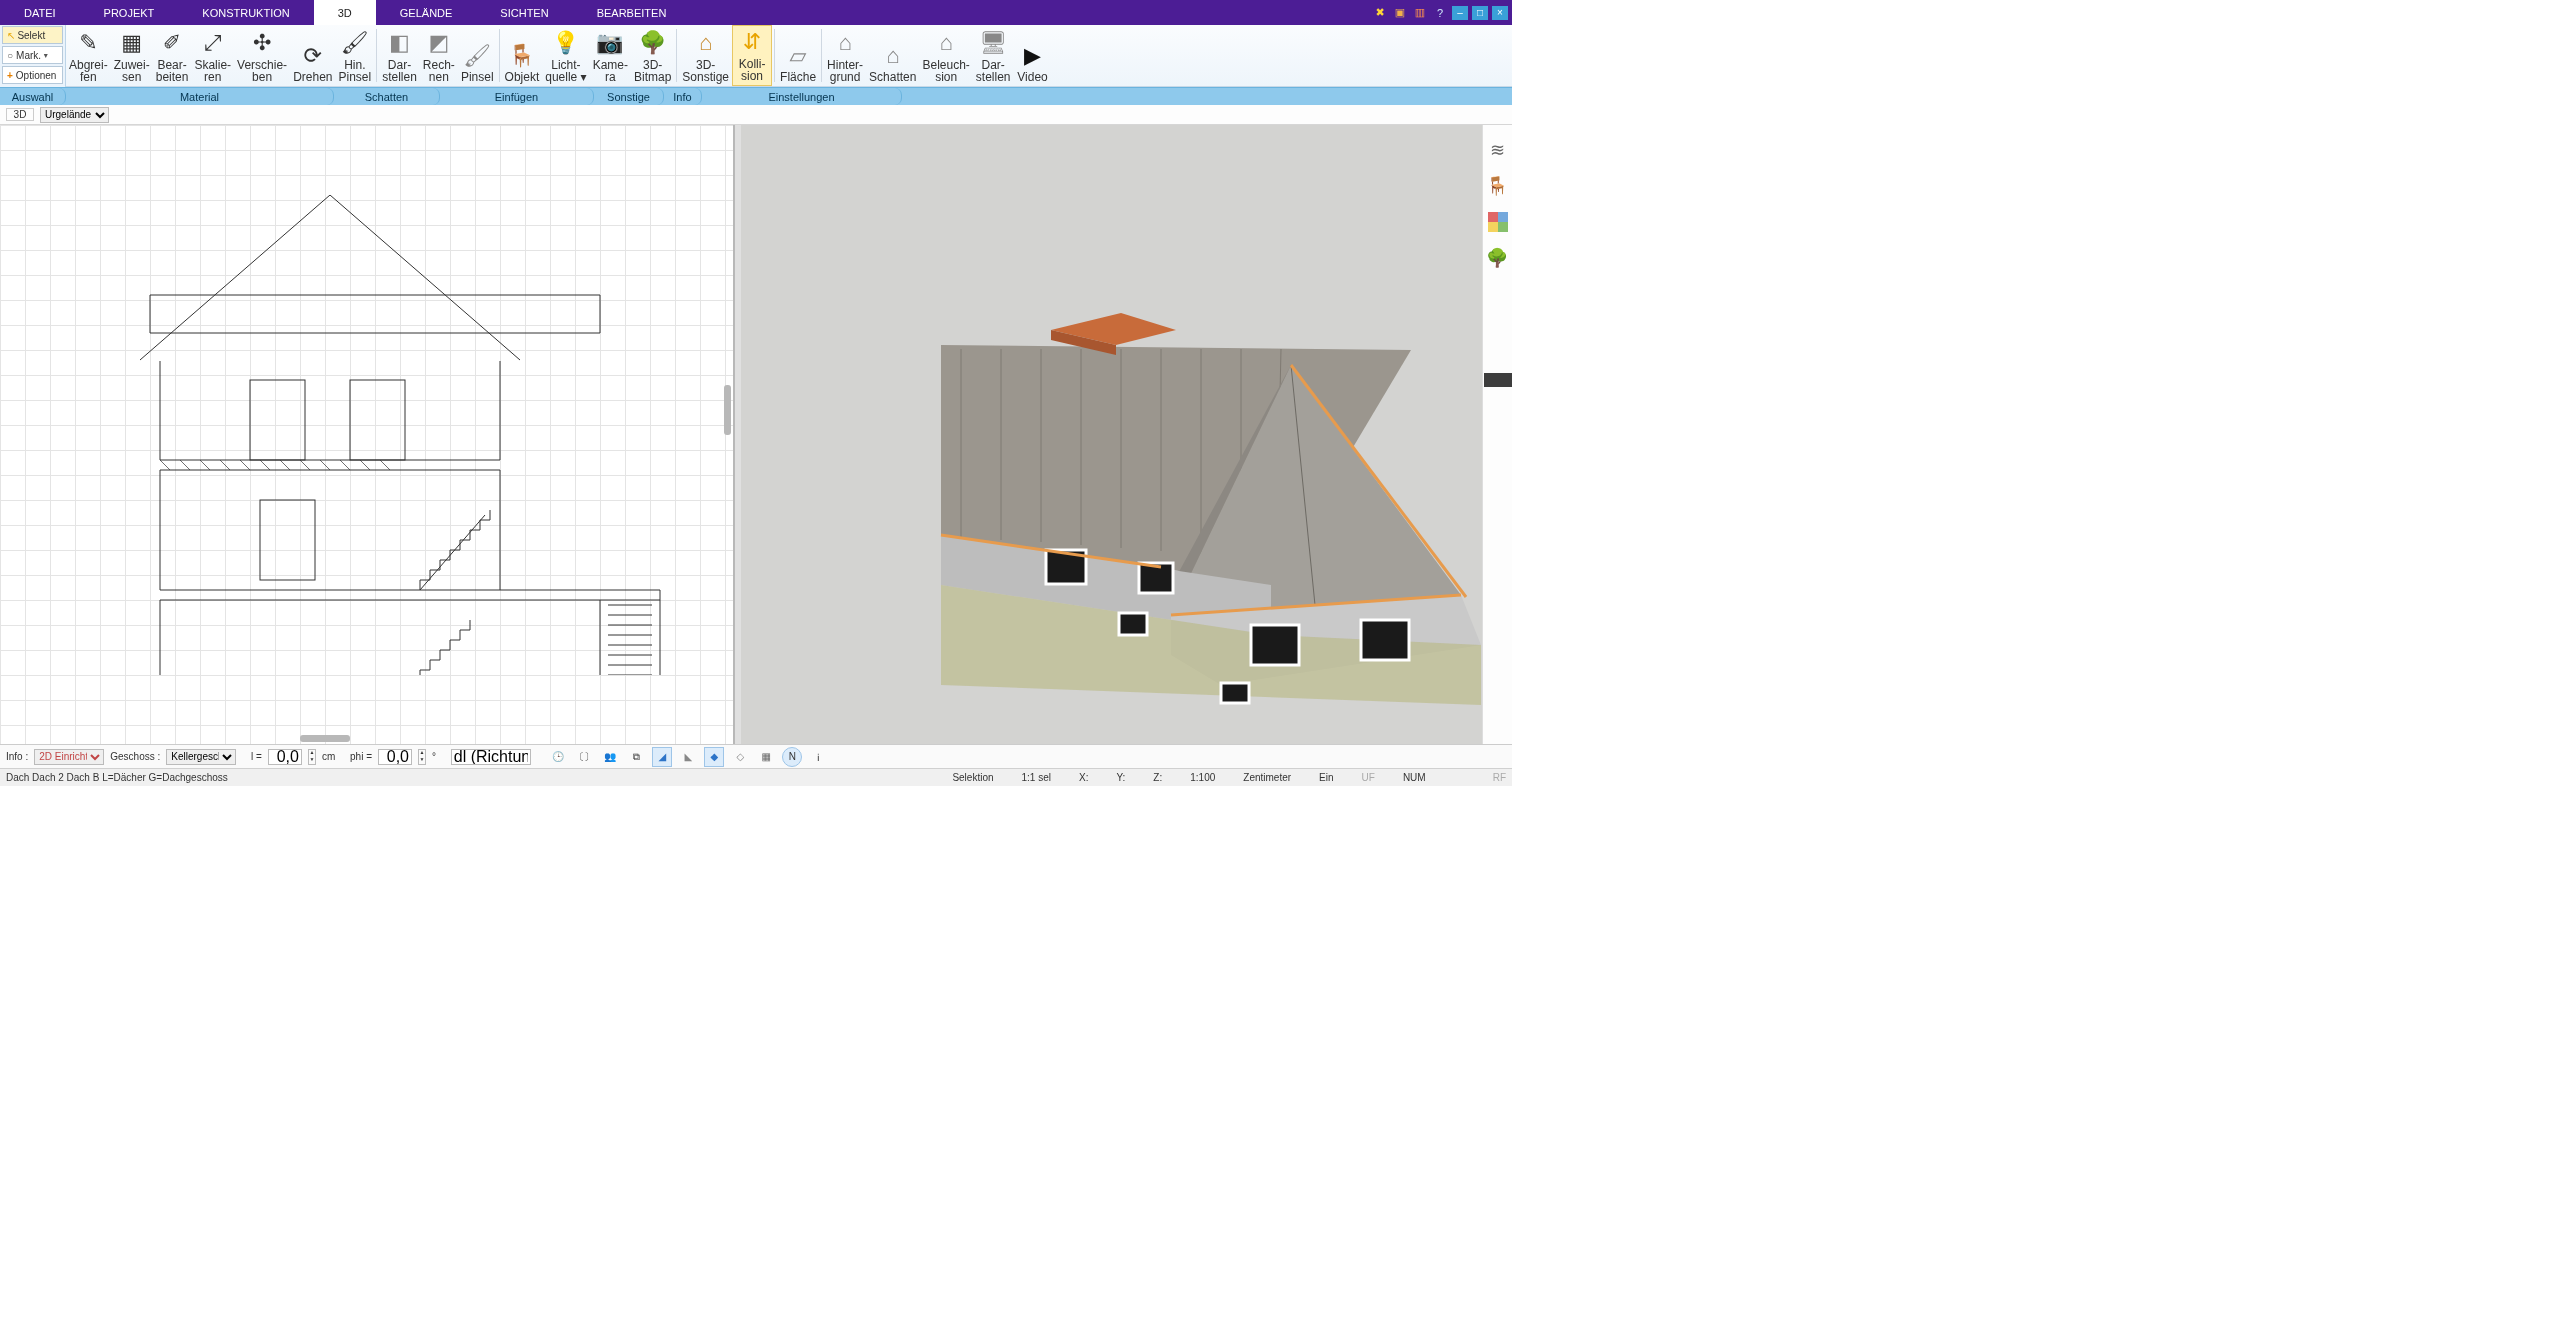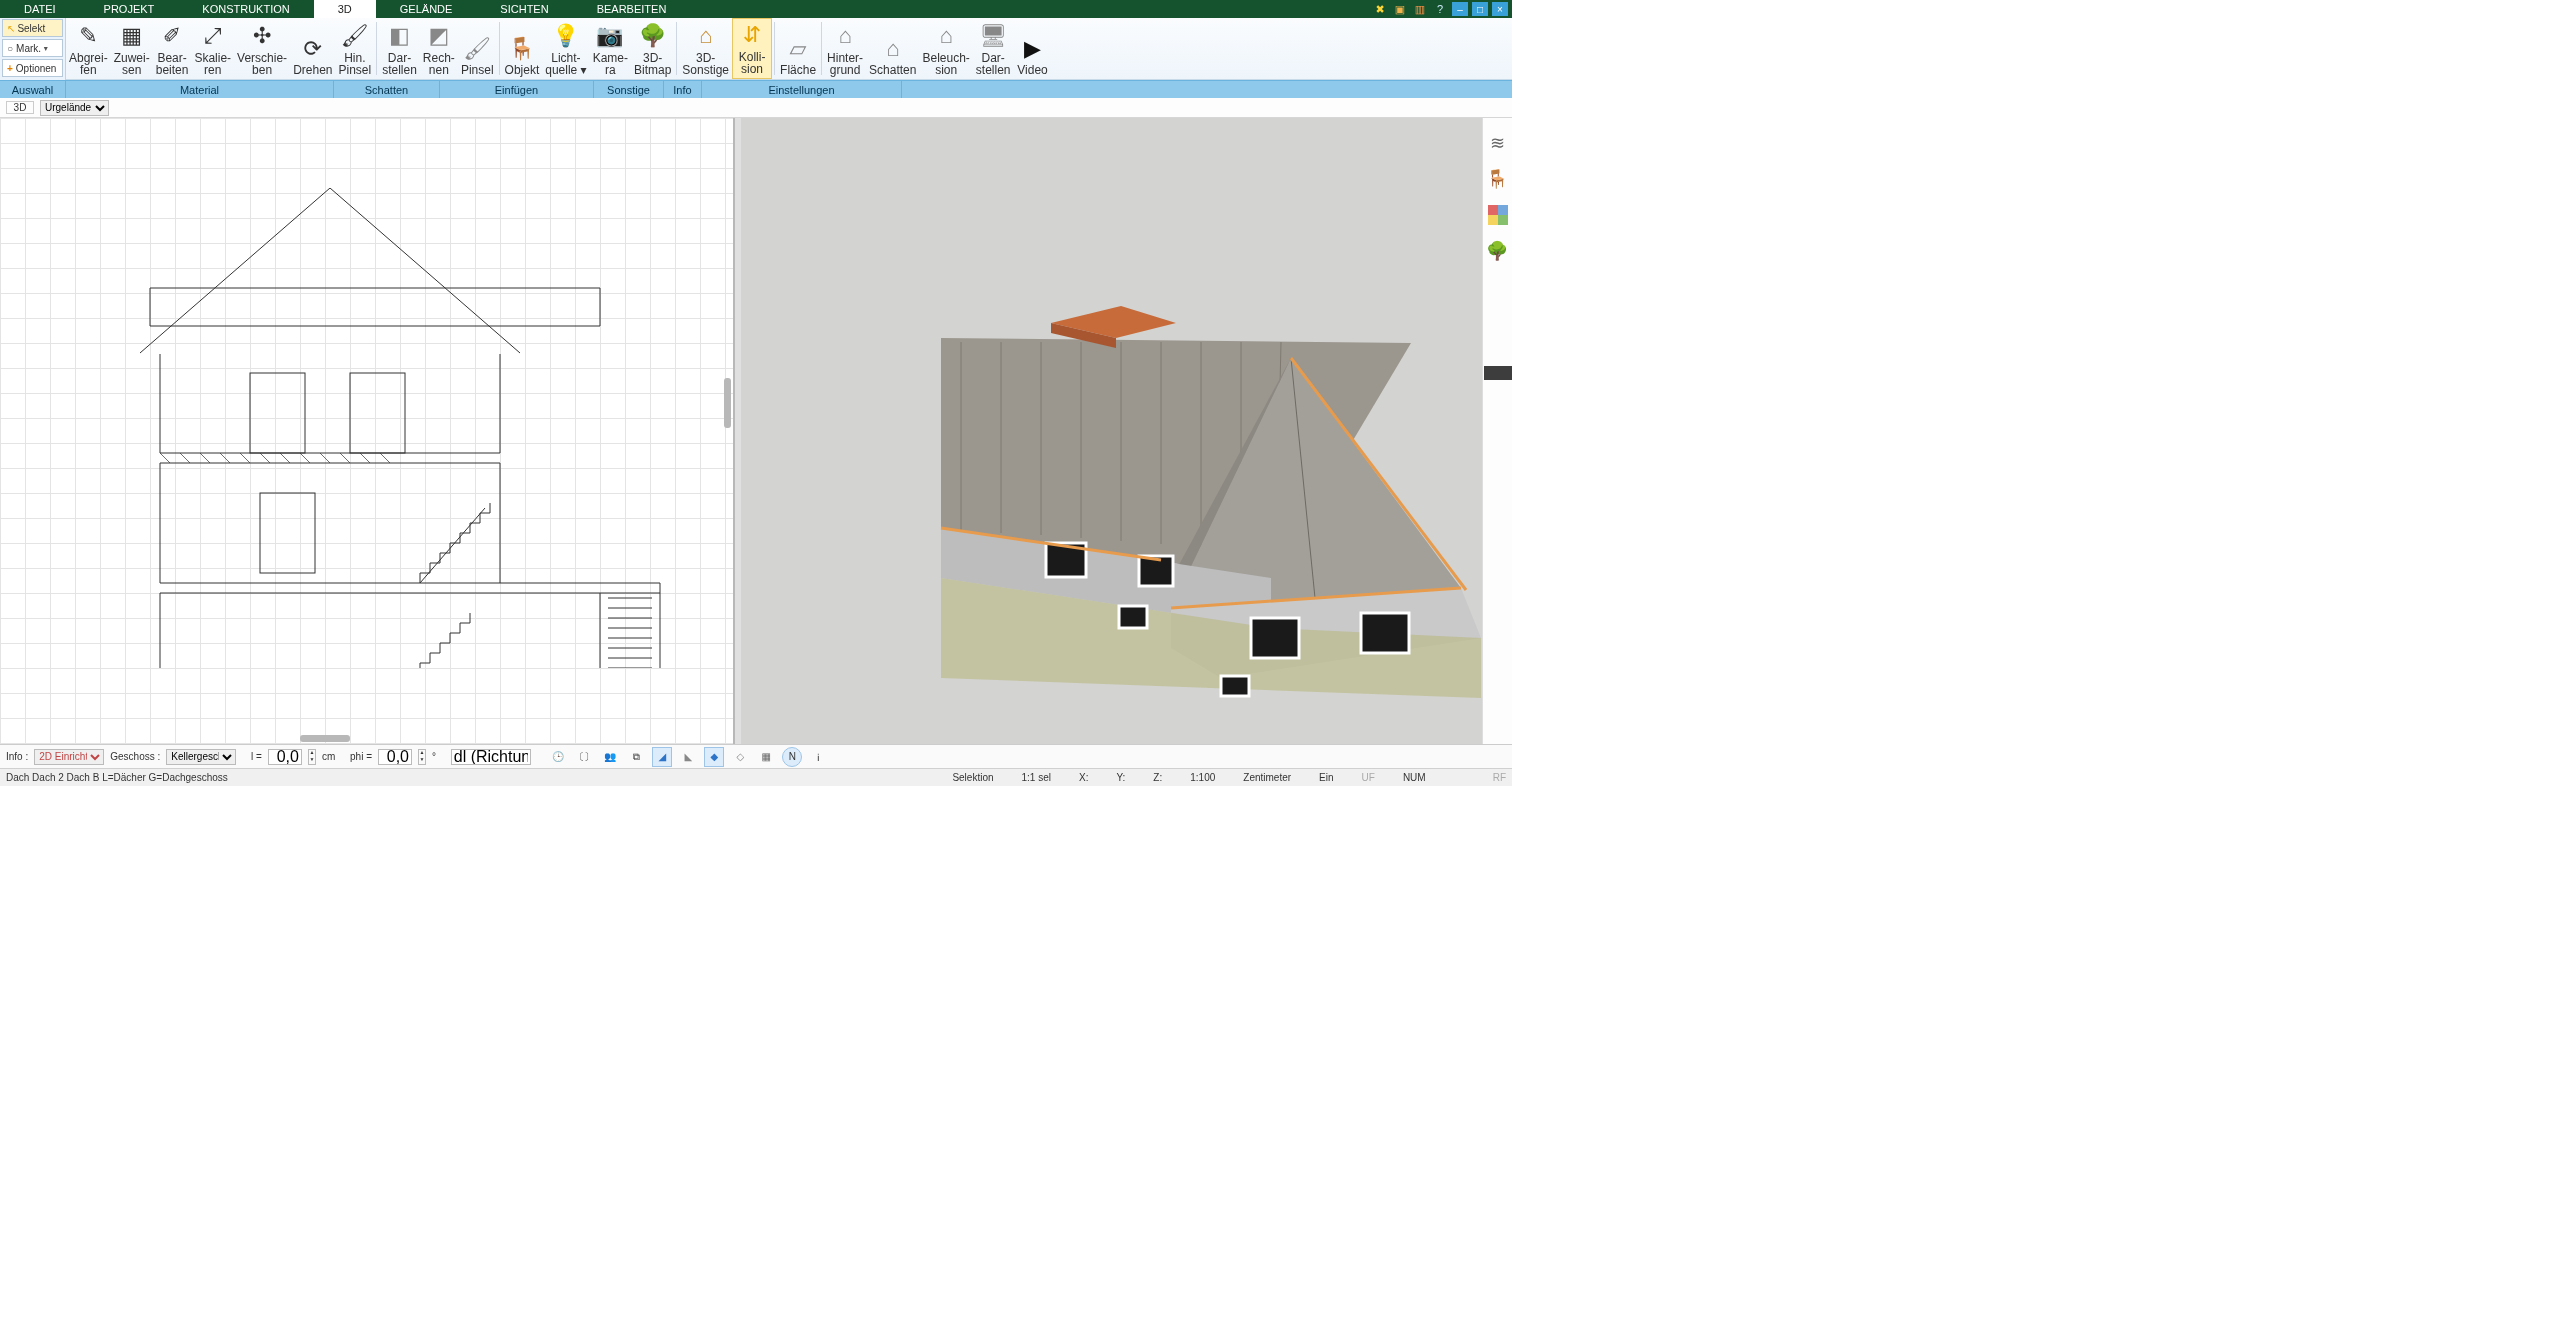--- a/index.html
+++ b/index.html
@@ -2,21 +2,21 @@
 <html><head>
 <meta charset="utf-8">
 <style>
 * { margin: 0; padding: 0; box-sizing: border-box; }
 body { font-family: "Segoe UI", Tahoma, sans-serif; font-size: 11px; color: #333; background: #fff; overflow: hidden; width: 2556px; height: 1329px; transform-origin: top left; }
 
 
 .app { width: 1512px; height: 786px; display: flex; flex-direction: column; }
 
 
-.menubar { height: 18px; display: flex; background: #14532d; color: #fff; font-size: 11px; align-items: stretch; }
+.menubar { height: 25px; display: flex; background: #4c1d95; color: #fff; font-size: 11px; align-items: stretch; }
 .menubar .mtab { padding: 0 24px; display: flex; align-items: center; cursor: pointer; }
 .menubar .mtab.active { background: #fff; color: #222; }
 .menubar .spacer { flex: 1; }
 .menubar .winbtns { display: flex; align-items: center; gap: 4px; padding-right: 4px; }
 .menubar .winbtn { width: 16px; height: 14px; background: #3aa0d8; display:flex;align-items:center;justify-content:center; font-size:10px; color:#fff; cursor:pointer;}
 .menubar .ico { width:16px; height:14px; display:flex;align-items:center;justify-content:center;font-size:11px;}
 
 
 .ribbon { height: 62px; display: flex; border-bottom: 1px solid #c8d9e8; background: linear-gradient(#fafcfe,#eef5fb); }
 .ribbon .col { display: flex; flex-direction: column; align-items: center; padding: 2px 3px; cursor: pointer; justify-content:flex-end; text-align:center; line-height:1.05;}
@@ -27,21 +27,21 @@
 
 
 .leftcol { width:66px; display:flex; flex-direction:column; background:#eaf3fb; border-right:1px solid #bcd4e8;}
 .leftcol .btn { height:18px; display:flex; align-items:center; padding:0 4px; border:1px solid #b6c9da; background:#fff; margin:1px 2px; font-size:10px;}
 .leftcol .btn .arrow{ font-size:8px; color:#555;}
 .leftcol .btn .plus { color:#e57f00; font-weight:bold; margin-right:3px;}
 .leftcol .btn .cursor{ color:#e5a400; margin-right:2px;}
 
 
 .grplabels { height:18px; display:flex; background:#8ec9ec; color:#04344f; font-size:11px; border-top:1px solid #6ab3de;}
-.grplabels div{ display:flex; align-items:center; justify-content:center; border-right:1px solid #6ab3de;}
+.grplabels div{ display:flex; align-items:center; justify-content:center; border-right:1px solid #6ab3de;border-radius:7px;}
 
 
 .subbar { height:20px; display:flex; align-items:center; background:#fdfdfd; border-bottom:1px solid #d6d6d6; padding:0 6px; gap:6px;}
 .subbar .tag { width:28px; border:1px solid #ccc; text-align:center; font-size:10px; }
 .subbar select{ font-size:10px; border:1px solid #bbb; height:16px;}
 
 .dlgbar { height:16px; display:flex; align-items:center; padding:0 6px; border-bottom:1px solid #e2e2e2; color:#333; font-size:10px; }
 
 
 .workspace { flex:1; display:flex; position:relative; background:#efefef;}

